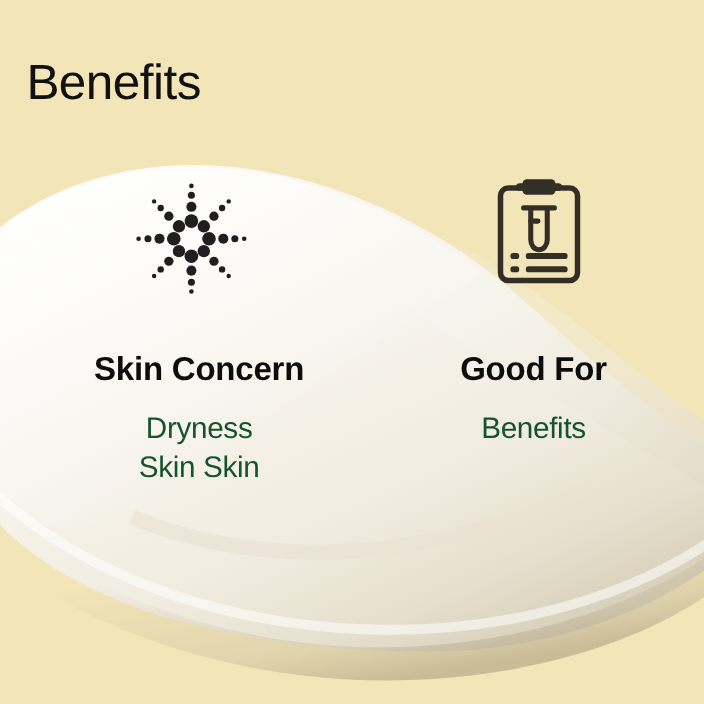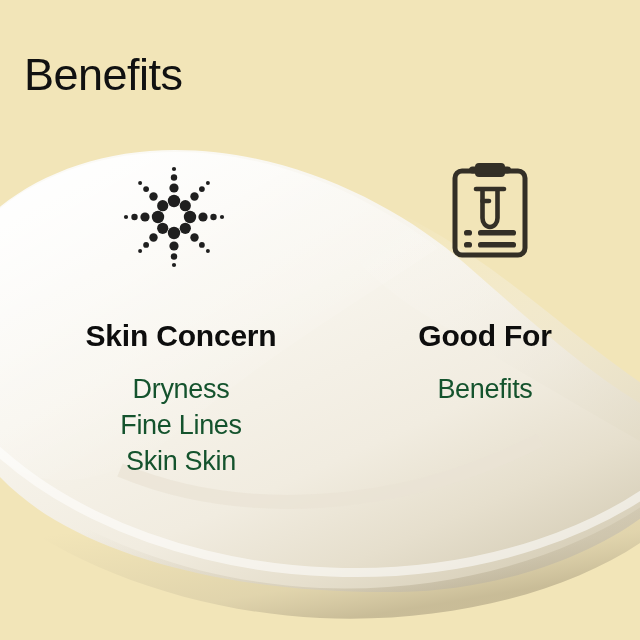--- a/index.html
+++ b/index.html
@@ -230,21 +230,20 @@
         <rect x="19" y="82" width="8" height="5.5" rx="2.6"></rect>
         <rect x="33" y="82" width="38" height="5.5" rx="2.6"></rect>
       </g>
     </svg>
   </div>
 
   <div class="column" id="column-skin-concern">
     <div class="col-heading">Skin Concern</div>
     <ul class="col-list">
       <li>Dryness</li>
-      <li>Fine Lines</li>
       <li>Skin Skin</li>
     </ul>
   </div>
 
   <div class="column" id="column-good-for">
     <div class="col-heading">Good For</div>
     <ul class="col-list">
       <li>Benefits</li>
     </ul>
   </div>

